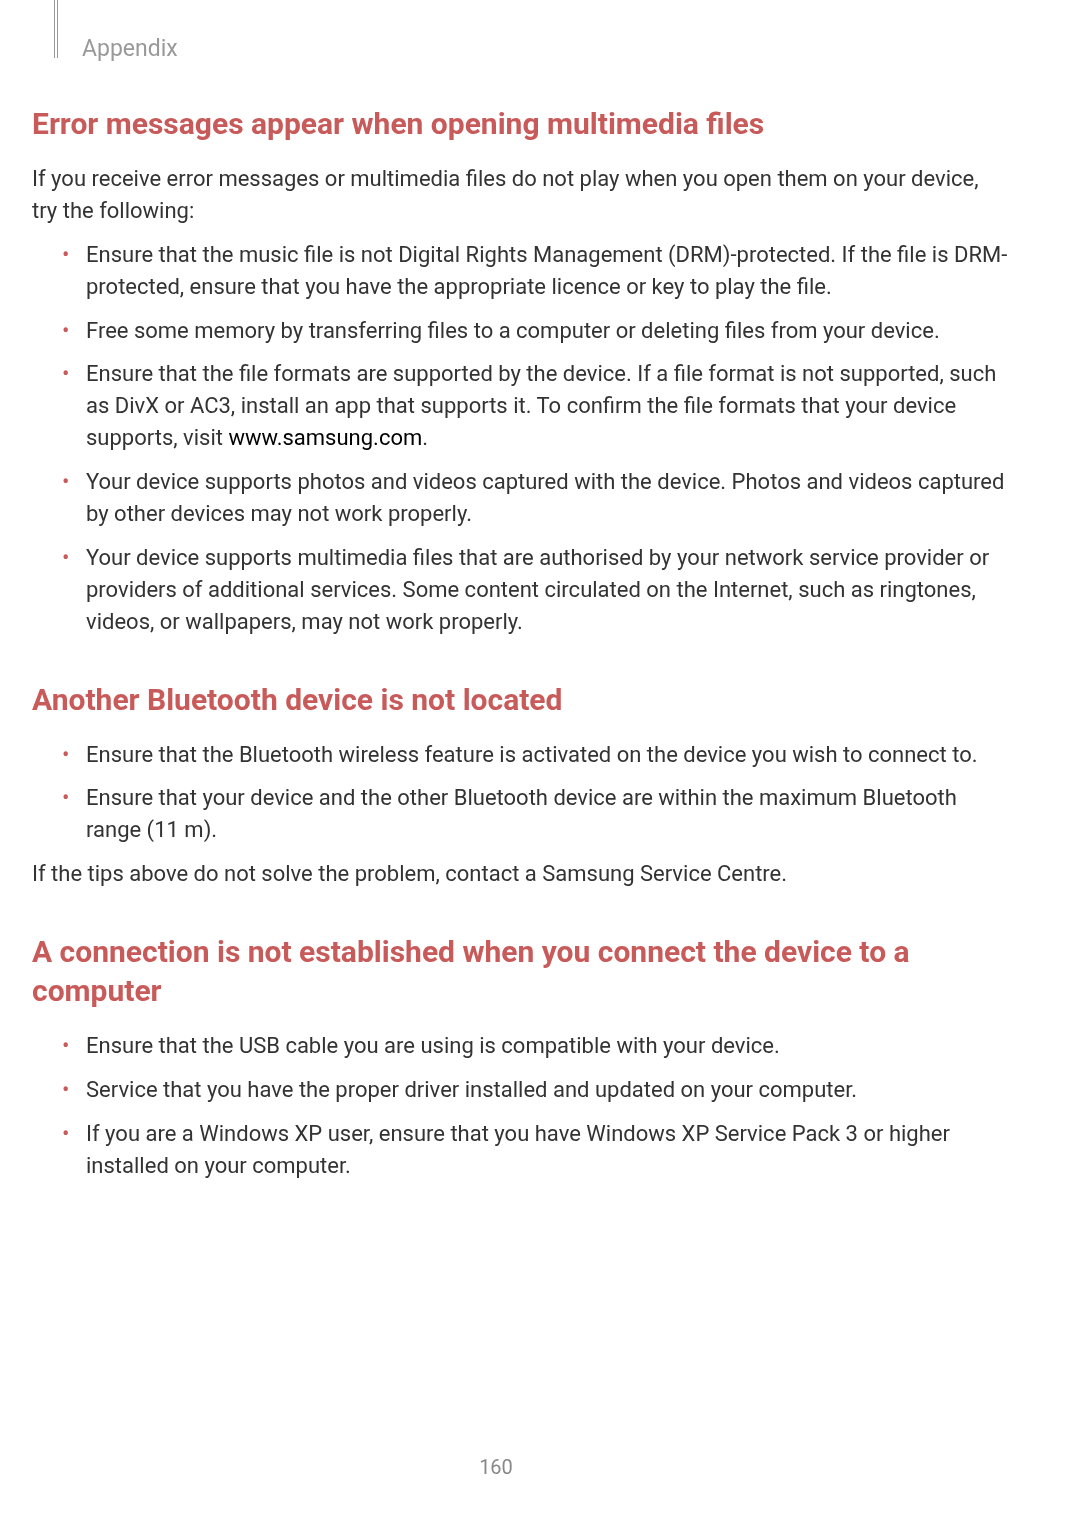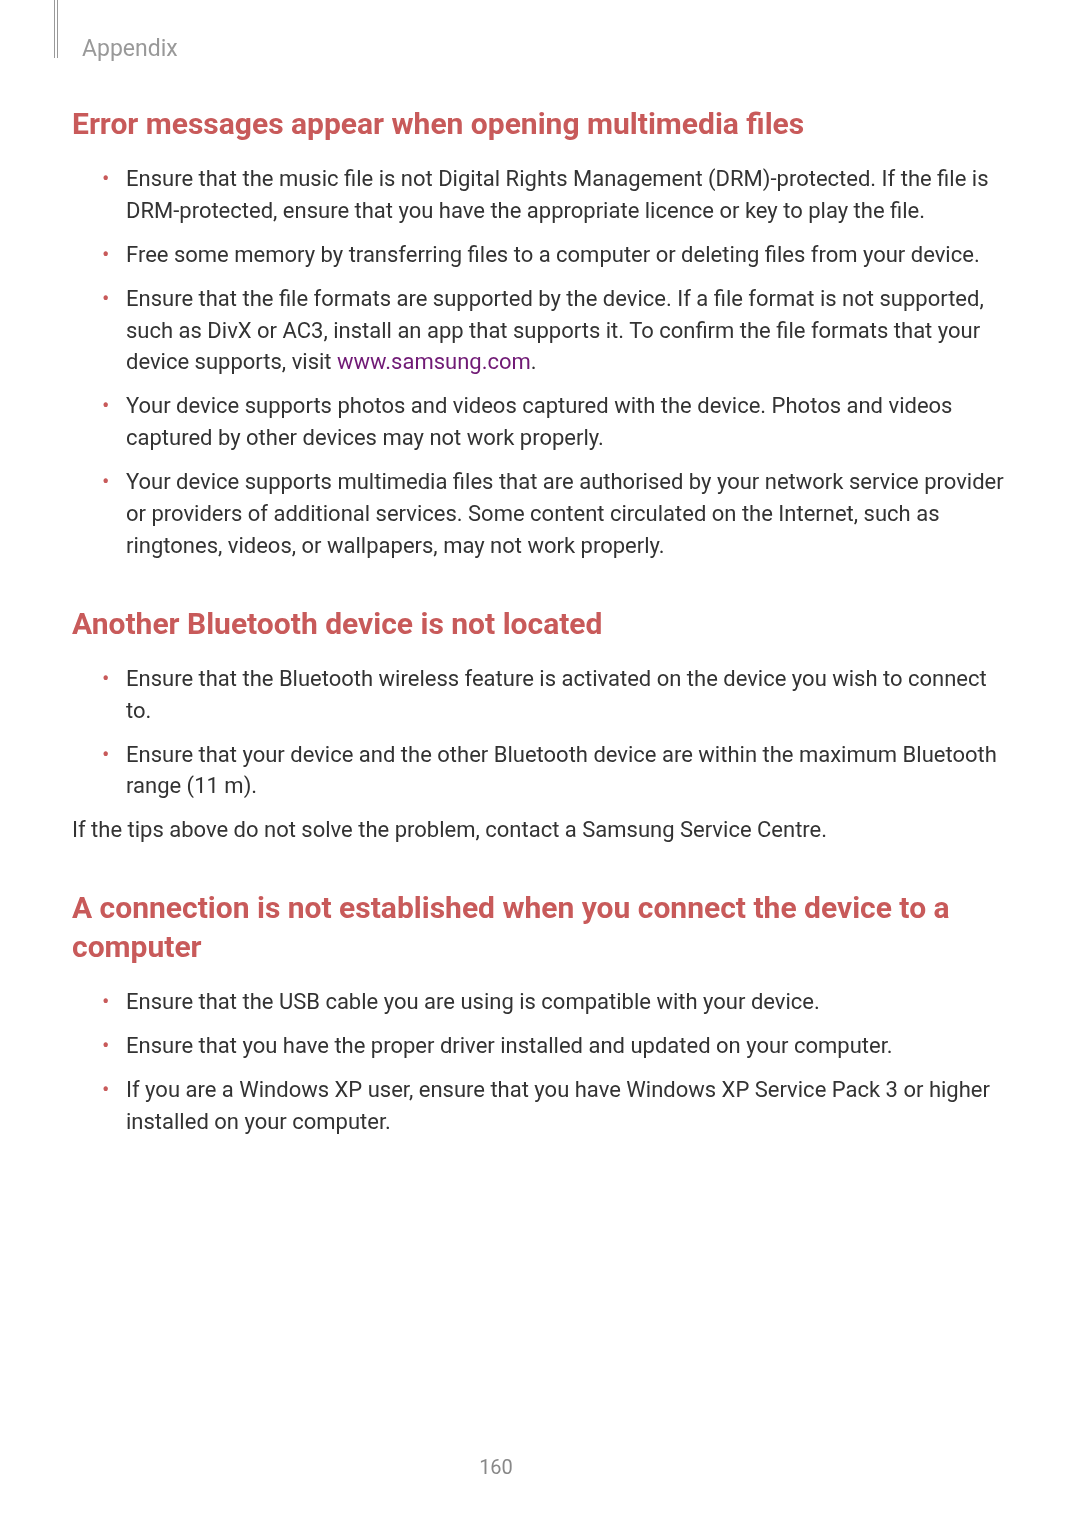--- a/index.html
+++ b/index.html
@@ -9,21 +9,21 @@
   }
   body {
     width: 1080px;
     height: 1527px;
     background: #ffffff;
     font-family: -apple-system, BlinkMacSystemFont, "Segoe UI", Roboto, Helvetica, Arial, sans-serif;
     color: #333333;
     position: relative;
   }
   .page {
-    padding: 36px 72px 0 72px;
+    padding: 36px 72px 0 32px;
   }
   .header-marker {
     position: absolute;
     top: 0;
     left: 54px;
     width: 4px;
     height: 58px;
     border-left: 1px solid #999;
     border-right: 1px solid #999;
   }
@@ -69,21 +69,21 @@
   }
   ul li::before {
     content: "•";
     position: absolute;
     left: 0;
     top: 0;
     color: #c85a5a;
     font-size: 22px;
   }
   .link {
-    color: #701a75;
+    color: #000000;
   }
   .page-number {
     position: absolute;
     bottom: 48px;
     width: 992px;
     left: 0;
     text-align: center;
     font-size: 20px;
     color: #888888;
     margin-top: 20px;
@@ -92,38 +92,39 @@
 </head>
 <body>
 
 <div class="header-marker"></div>
 <div class="section-label">Appendix</div>
 
 <div class="page">
   <div class="content">
 
     <h2 class="heading">Error messages appear when opening multimedia files</h2>
+    <p class="para">If you receive error messages or multimedia files do not play when you open them on your device, try the following:</p>
     <ul>
       <li>Ensure that the music file is not Digital Rights Management (DRM)-protected. If the file is DRM-protected, ensure that you have the appropriate licence or key to play the file.</li>
       <li>Free some memory by transferring files to a computer or deleting files from your device.</li>
       <li><span>Ensure that the file formats are supported by the device. If a file format is not supported, such as DivX or AC3, install an app that supports it. To confirm the file formats that your device supports, visit </span><span class="link">www.samsung.com</span><span>.</span></li>
       <li>Your device supports photos and videos captured with the device. Photos and videos captured by other devices may not work properly.</li>
       <li>Your device supports multimedia files that are authorised by your network service provider or providers of additional services. Some content circulated on the Internet, such as ringtones, videos, or wallpapers, may not work properly.</li>
     </ul>
 
     <h2 class="heading mt">Another Bluetooth device is not located</h2>
     <ul>
       <li>Ensure that the Bluetooth wireless feature is activated on the device you wish to connect to.</li>
       <li>Ensure that your device and the other Bluetooth device are within the maximum Bluetooth range (11 m).</li>
     </ul>
     <p class="para">If the tips above do not solve the problem, contact a Samsung Service Centre.</p>
 
     <h2 class="heading mt">A connection is not established when you connect the device to a computer</h2>
     <ul>
       <li>Ensure that the USB cable you are using is compatible with your device.</li>
-      <li>Ensure that you have the proper driver installed and updated on your computer.</li>
+      <li>Service that you have the proper driver installed and updated on your computer.</li>
       <li>If you are a Windows XP user, ensure that you have Windows XP Service Pack 3 or higher installed on your computer.</li>
     </ul>
 
   </div>
 </div>
 
 <div class="page-number">160</div>
 
 </body></html>

